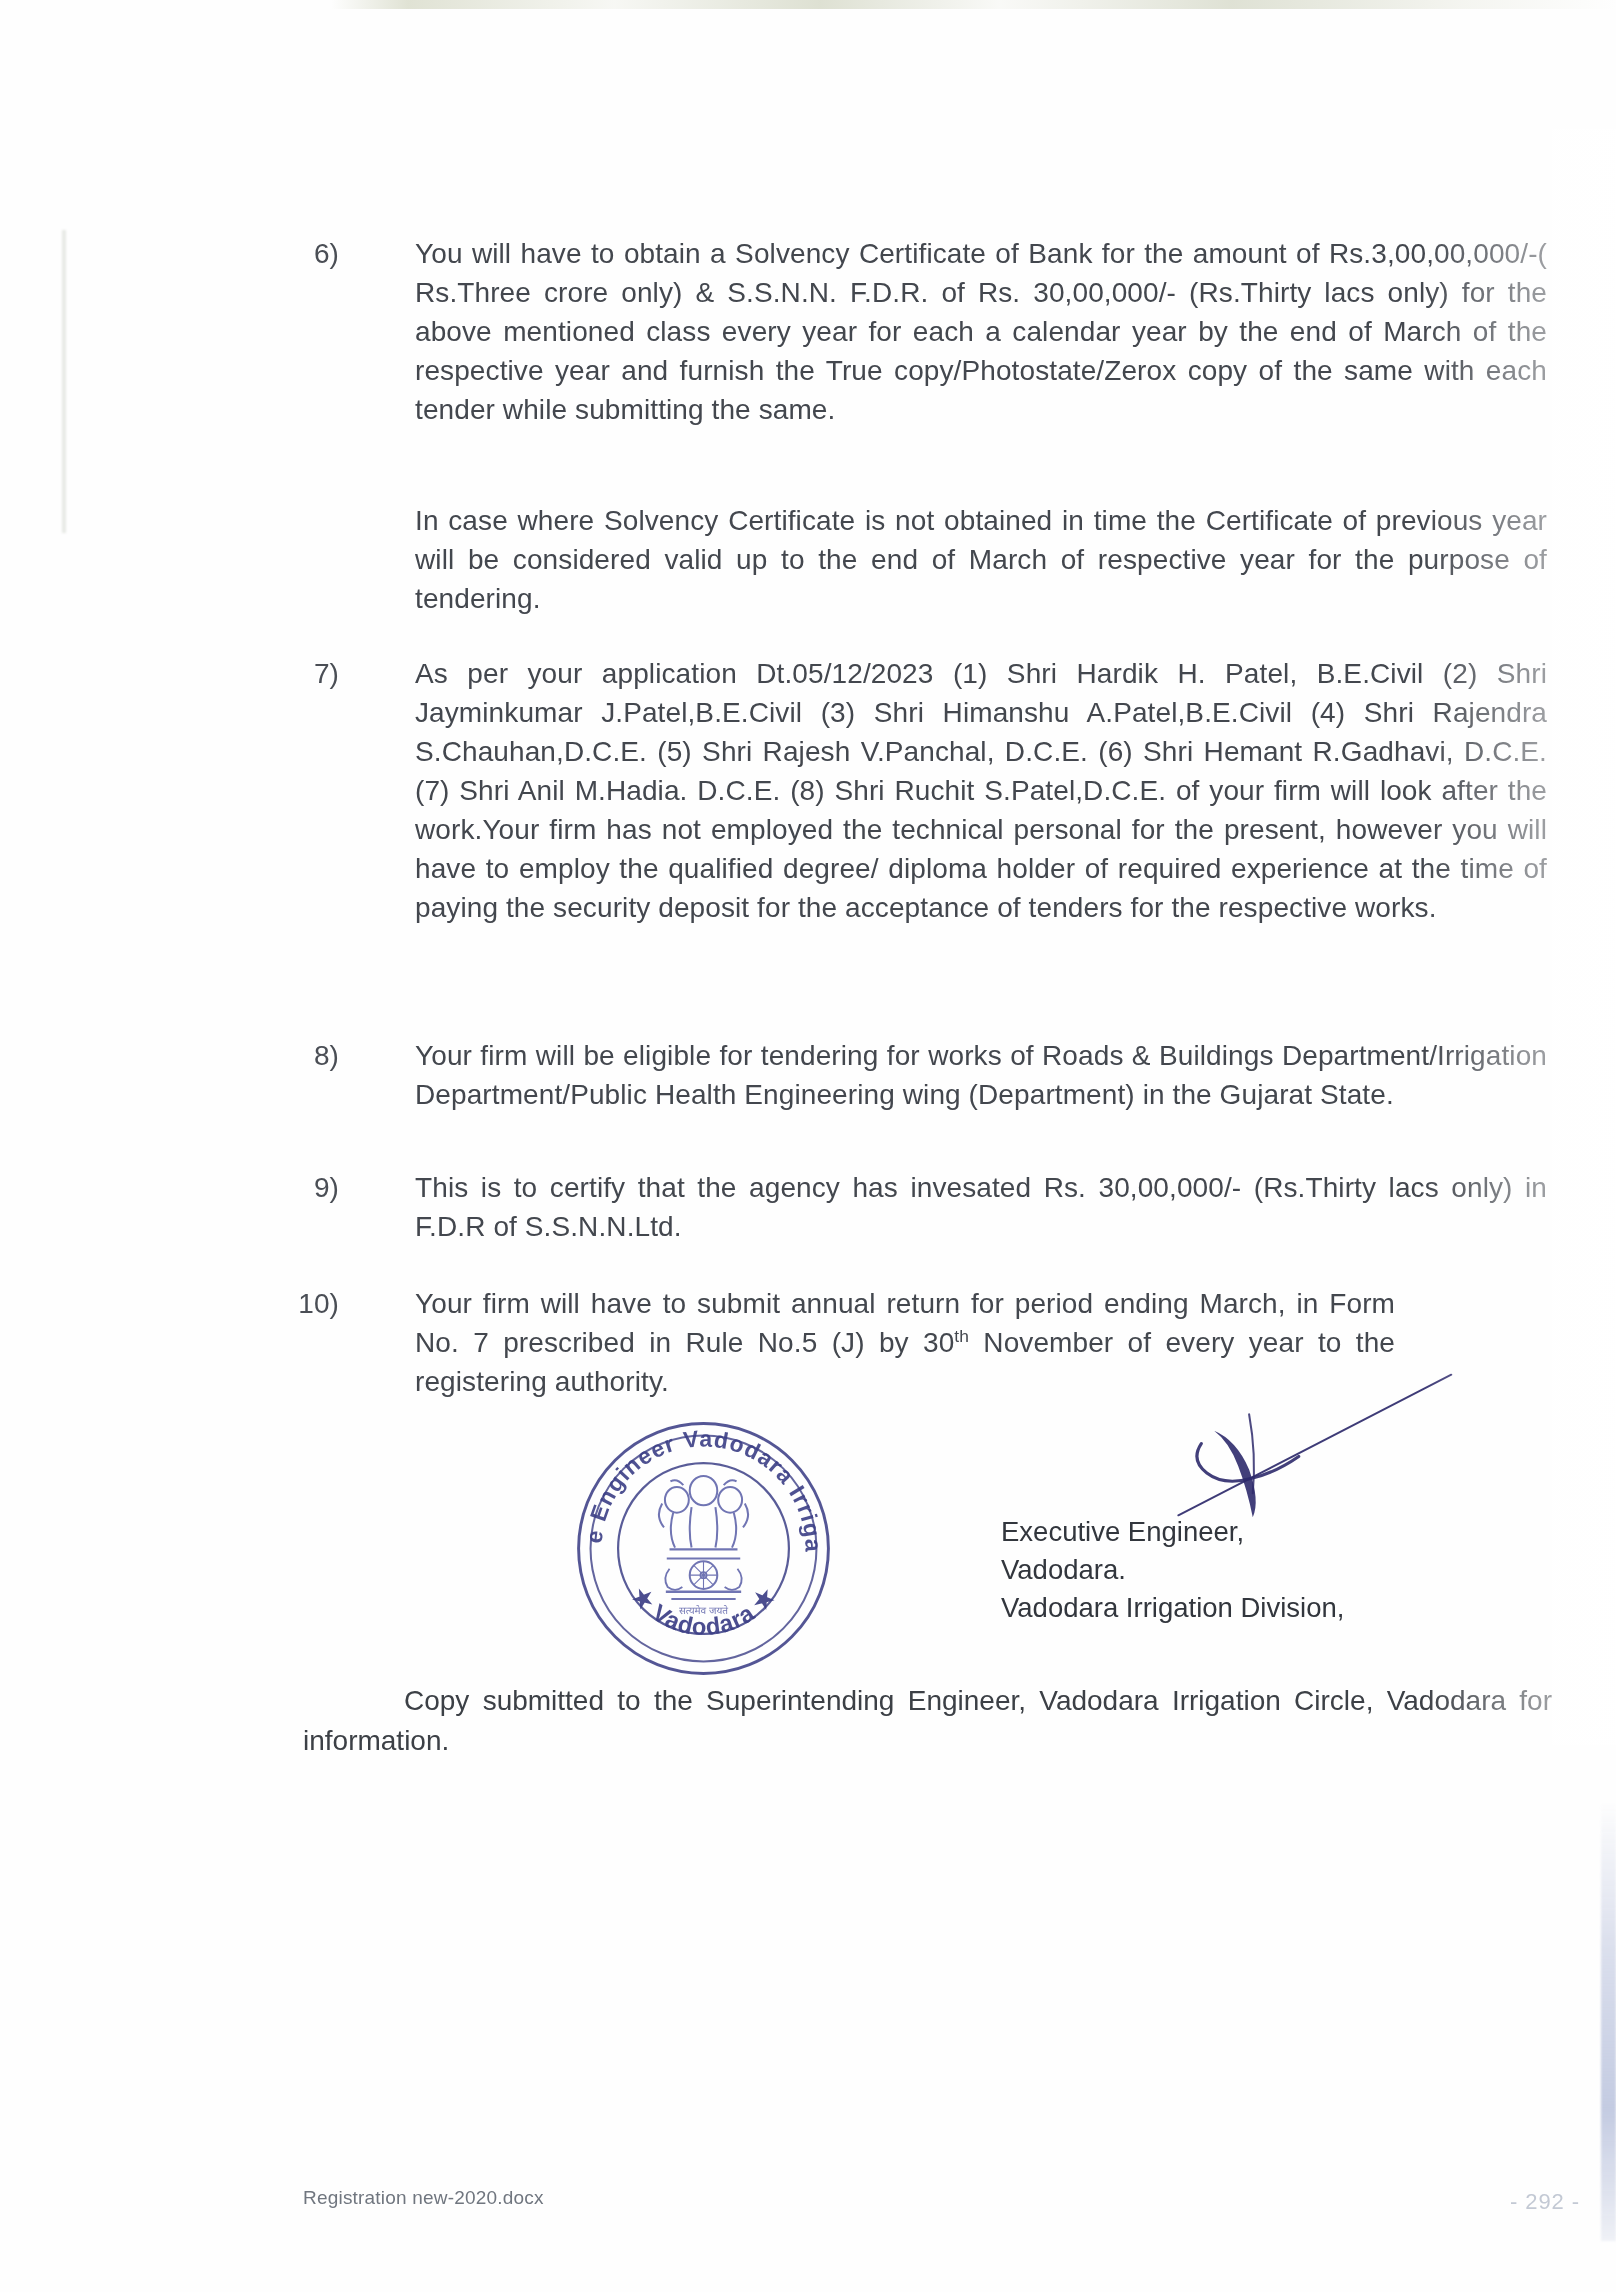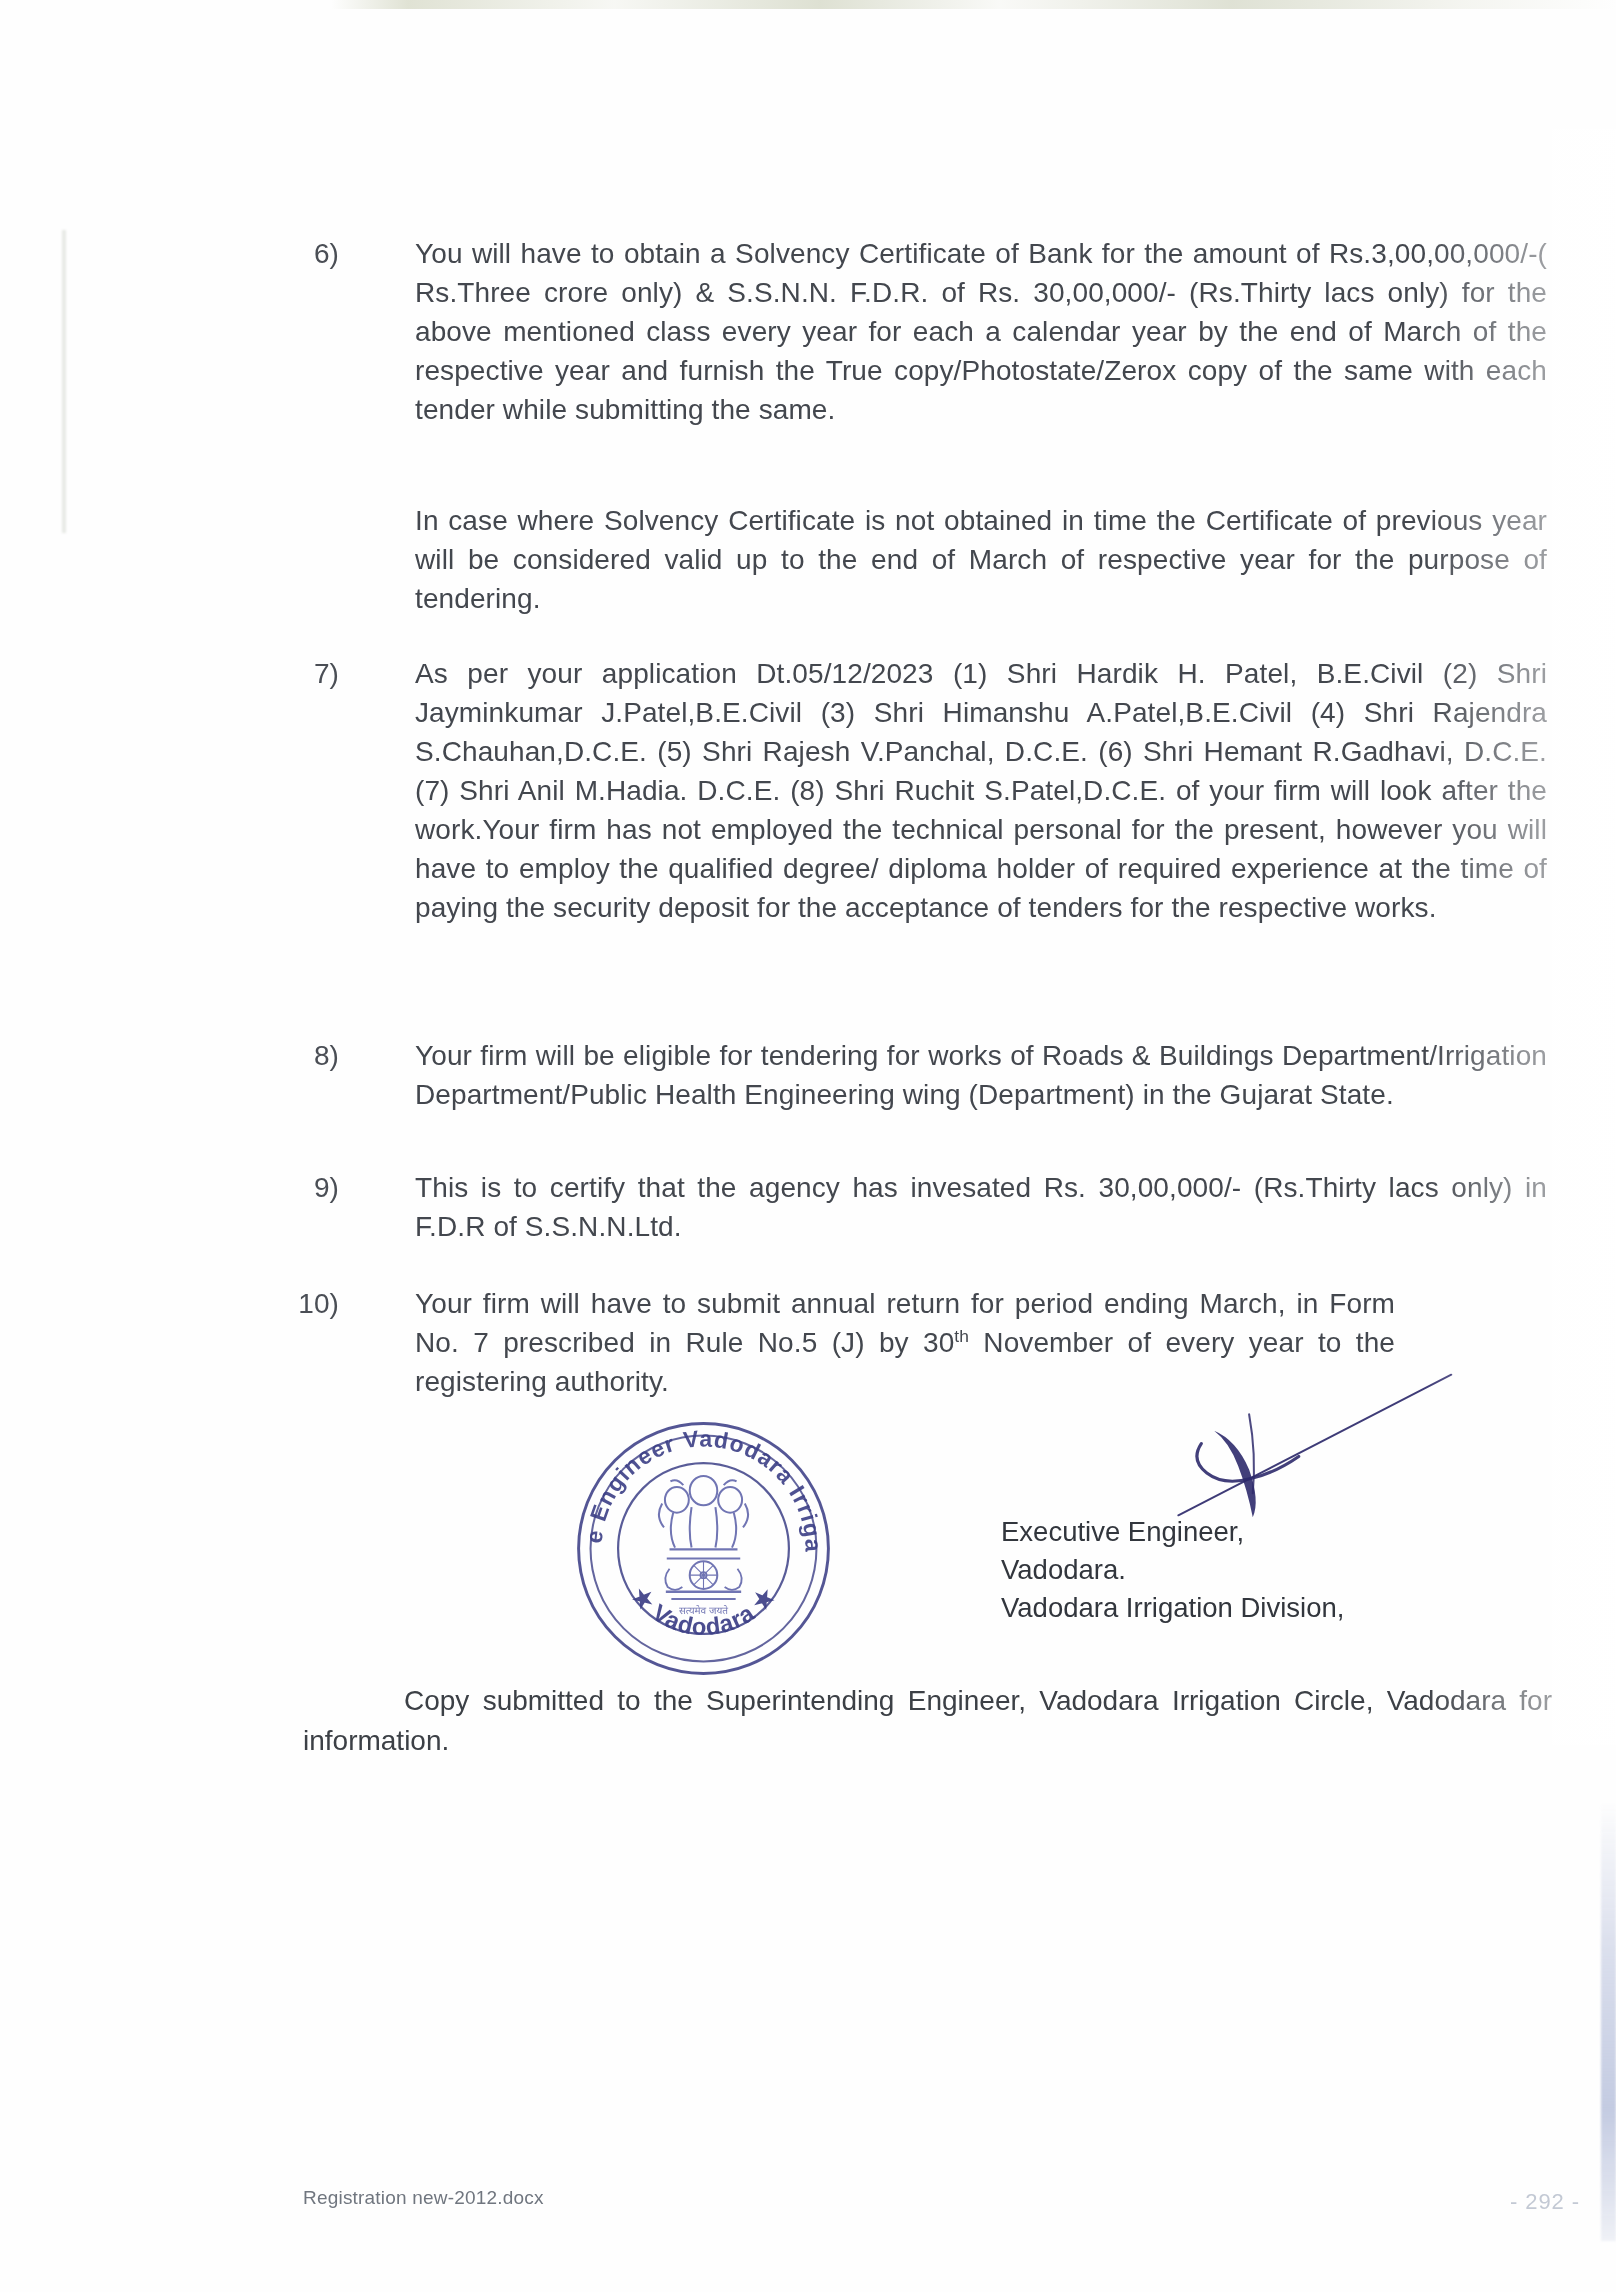--- a/index.html
+++ b/index.html
@@ -281,17 +281,17 @@
   <div class="sign-block">
     <div>Executive Engineer,</div>
     <div>Vadodara.</div>
     <div>Vadodara Irrigation Division,</div>
   </div>
 
   <div class="copy-line">Copy submitted to the Superintending Engineer, Vadodara Irrigation Circle, Vadodara for information.</div>
 
   <div class="fade-right"></div>
 
-  <div class="footer-file">Registration  new-2012.docx</div>
+  <div class="footer-file">Registration  new-2020.docx</div>
   <div class="footer-page">- 292 -</div>
 
 </div>
 
 
 </body></html>

